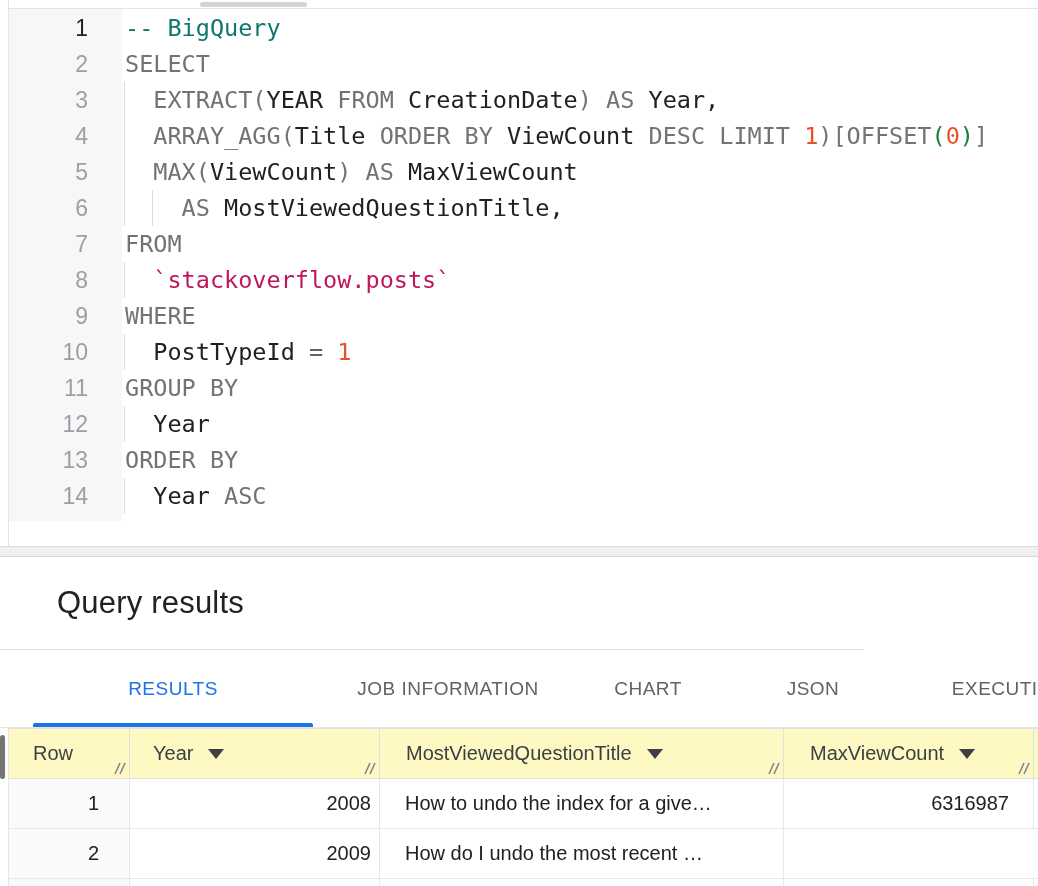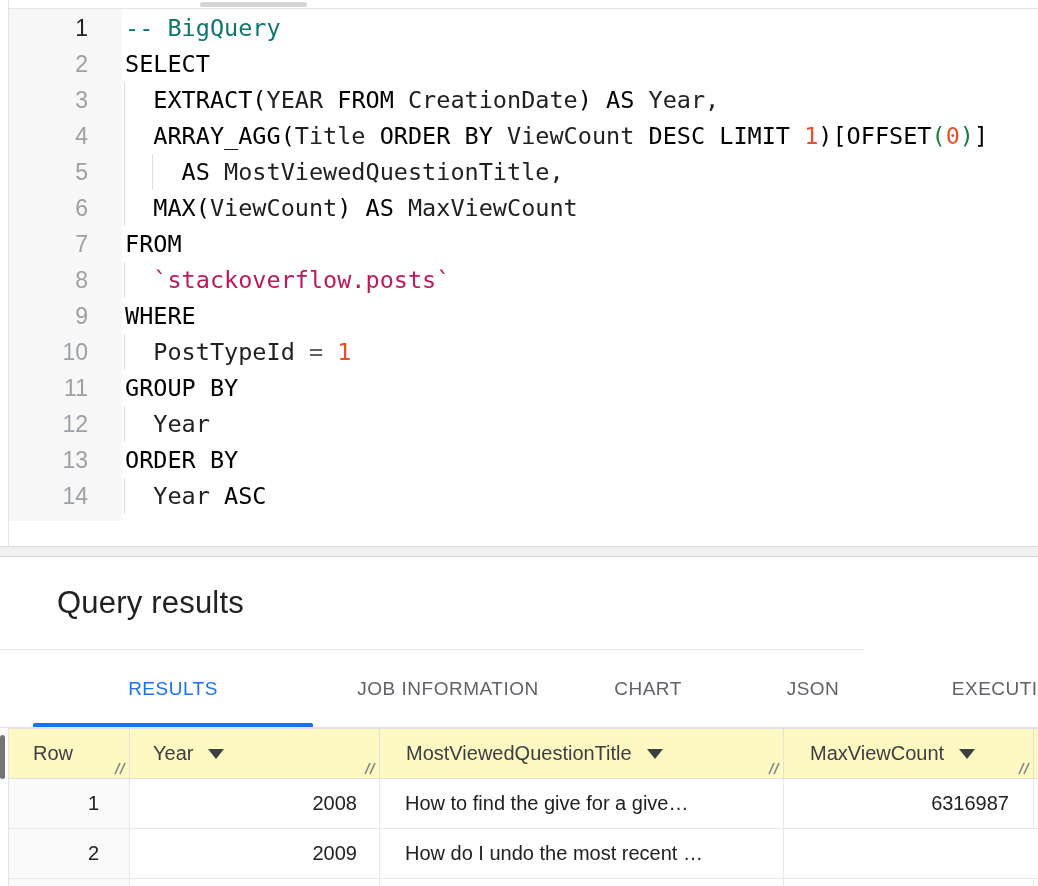--- a/index.html
+++ b/index.html
@@ -17,21 +17,21 @@
   .gutter{position:absolute;left:0;top:0;width:113px;height:512px;background:#f7f7f7;padding-top:1px;box-sizing:border-box}
   .gutter-line{height:36px;line-height:36px;text-align:right;padding-right:34px;
     font-size:23px;color:#9aa0a6}
   .gutter-line.active{color:#202124}
   .code{position:absolute;left:116px;top:1px;right:0}
   .code-line{height:36px;line-height:36px;white-space:pre;position:relative;
     font-family:"DejaVu Sans Mono",monospace;font-size:23.5px;color:#202124}
   .guide{position:absolute;top:0;height:36px;border-left:1px solid #dcdcdc}
   .guide.g0{left:-1px}
   .guide.g1{left:27px}
-  .tok-kw{color:#000000}
+  .tok-kw{color:#737373}
   .tok-id{color:#202124}
   .tok-com{color:#0f766e}
   .tok-num{color:#e8502c}
   .tok-grn{color:#188038}
   .tok-op{color:#5f6368}
   .tok-tbl{color:#be185d;text-decoration-thickness:2px;text-underline-offset:5px}
 
   
   .divider{position:absolute;left:0;top:546px;width:1038px;height:11px;background:#f0f0f0;
     border-top:1px solid #dcdcdc;border-bottom:1px solid #d8d8d8;box-sizing:border-box}
@@ -66,21 +66,21 @@
   .th:nth-child(2){width:250px;padding-left:23px}
   .th:nth-child(3){width:404px;padding-left:26px}
   .th:nth-child(4){width:250px;padding-left:26px}
   .caret{width:0;height:0;border-left:8px solid transparent;border-right:8px solid transparent;
     border-top:10px solid #3c4043;margin-left:15px;flex:0 0 auto}
   .grip{position:absolute;right:3px;bottom:3px}
   .tr{display:flex;height:50px;background:#fff;border-bottom:1px solid #e8e8e8;box-sizing:border-box}
   .td{display:flex;align-items:center;border-right:1px solid #e8e8e8;box-sizing:border-box;
     font-size:20px;color:#202124;white-space:nowrap;overflow:hidden}
   .td:nth-child(1){width:121px;justify-content:flex-end;padding-right:30px;background:#fafafa}
-  .td:nth-child(2){width:250px;justify-content:flex-end;padding-right:22px}
+  .td:nth-child(2){width:250px;justify-content:flex-end;padding-right:8px}
   .td:nth-child(3){width:404px;justify-content:flex-start;padding-left:25px}
   .td:nth-child(4){width:250px;justify-content:flex-end;padding-right:24px}
   .tr.partial{height:8px;border-bottom:none}
   .tr.partial .td{padding:0}
   .v-scroll-thumb{position:absolute;left:0;top:735px;width:5px;height:44px;background:#757575;border-radius:3px}
 </style>
 </head>
 <body>
 
 <div class="panel-left-border"></div>
@@ -102,22 +102,22 @@
       <div class="gutter-line">11</div>
       <div class="gutter-line">12</div>
       <div class="gutter-line">13</div>
       <div class="gutter-line">14</div>
     </div>
   <div class="code">
       <div class="code-line"><span class="tok-com">-- BigQuery</span></div>
       <div class="code-line"><span class="tok-kw">SELECT</span></div>
       <div class="code-line"><span class="guide g0"></span><span class="tok-id">  </span><span class="tok-kw">EXTRACT(</span><span class="tok-id">YEAR </span><span class="tok-kw">FROM</span><span class="tok-id"> CreationDate</span><span class="tok-kw">)</span><span class="tok-id"> </span><span class="tok-kw">AS</span><span class="tok-id"> Year,</span></div>
       <div class="code-line"><span class="guide g0"></span><span class="tok-id">  </span><span class="tok-kw">ARRAY_AGG(</span><span class="tok-id">Title </span><span class="tok-kw">ORDER BY</span><span class="tok-id"> ViewCount </span><span class="tok-kw">DESC LIMIT </span><span class="tok-num">1</span><span class="tok-kw">)[OFFSET</span><span class="tok-grn">(</span><span class="tok-num">0</span><span class="tok-grn">)</span><span class="tok-kw">]</span></div>
+      <div class="code-line"><span class="guide g0"></span><span class="tok-id">  </span><span class="tok-kw">MAX(</span><span class="tok-id">ViewCount</span><span class="tok-kw">) AS</span><span class="tok-id"> MaxViewCount</span></div>
       <div class="code-line"><span class="guide g0"></span><span class="guide g1"></span><span class="tok-id">    </span><span class="tok-kw">AS</span><span class="tok-id"> MostViewedQuestionTitle,</span></div>
-      <div class="code-line"><span class="guide g0"></span><span class="tok-id">  </span><span class="tok-kw">MAX(</span><span class="tok-id">ViewCount</span><span class="tok-kw">) AS</span><span class="tok-id"> MaxViewCount</span></div>
       <div class="code-line"><span class="tok-kw">FROM</span></div>
       <div class="code-line"><span class="guide g0"></span><span class="tok-id">  </span><span class="tok-tbl">`stackoverflow.posts`</span></div>
       <div class="code-line"><span class="tok-kw">WHERE</span></div>
       <div class="code-line"><span class="guide g0"></span><span class="tok-id">  </span><span class="tok-id">PostTypeId </span><span class="tok-op">=</span><span class="tok-num"> 1</span></div>
       <div class="code-line"><span class="tok-kw">GROUP BY</span></div>
       <div class="code-line"><span class="guide g0"></span><span class="tok-id">  </span><span class="tok-id">Year</span></div>
       <div class="code-line"><span class="tok-kw">ORDER BY</span></div>
       <div class="code-line"><span class="guide g0"></span><span class="tok-id">  </span><span class="tok-id">Year </span><span class="tok-kw">ASC</span></div>
     </div>
 </div>
@@ -167,21 +167,21 @@
         <svg width="16" height="16" class="grip">
           <line x1="5" y1="15" x2="10" y2="4" stroke="#80868b" stroke-width="1.6"></line>
           <line x1="10" y1="15" x2="15" y2="4" stroke="#80868b" stroke-width="1.6"></line>
         </svg>
       </div>
     </div>
   <div class="tbody">
       <div class="tr">
         <div class="td">1</div>
         <div class="td">2008</div>
-        <div class="td">How to find the give for a give…</div>
+        <div class="td">How to undo the index for a give…</div>
         <div class="td">6316987</div>
       </div>
       <div class="tr">
         <div class="td">2</div>
         <div class="td">2009</div>
         <div class="td">How do I undo the most recent …</div>
       </div>
       <div class="tr partial">
         <div class="td"></div>
         <div class="td"></div>

